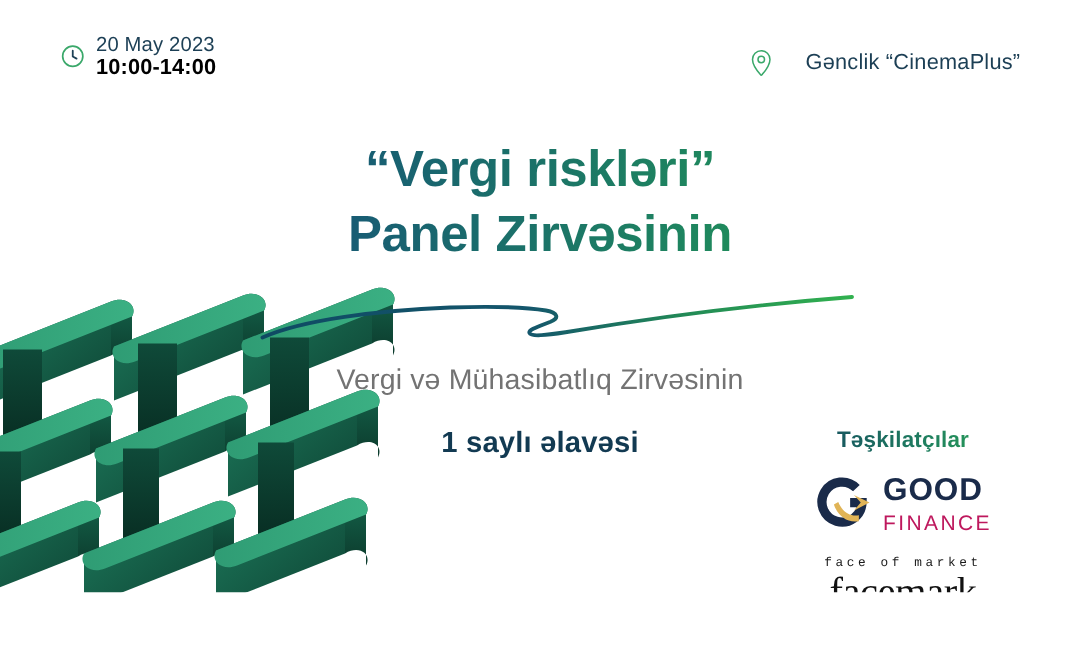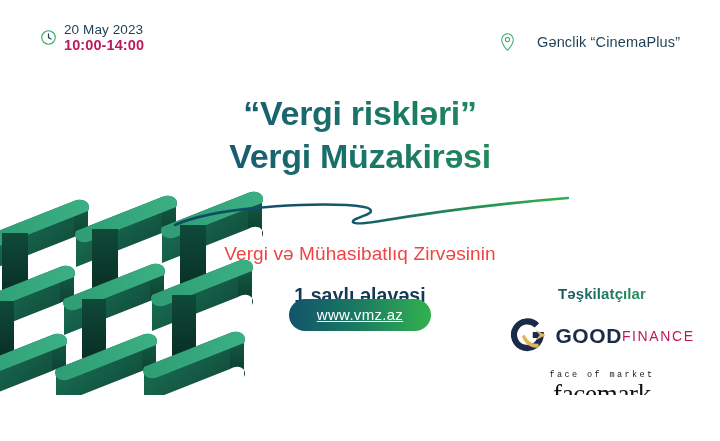--- a/index.html
+++ b/index.html
@@ -50,21 +50,21 @@
     line-height: 1.12;
   }
   .dt-date {
     font-size: 13.5px;
     color: #1c3f55;
     letter-spacing: .1px;
   }
   .dt-time {
     font-size: 14.5px;
     font-weight: 700;
-    color: #be185d;
+    color: #000000;
     letter-spacing: .1px;
   }
 
   .venue-block {
     position: absolute;
     left: 500px;
     top: 33px;
     display: flex;
     align-items: center;
     gap: 22px;
@@ -111,21 +111,21 @@
   .subtitle-wrap {
     position: absolute;
     top: 243px;
     left: 0;
     right: 0;
     text-align: center;
   }
   .sub-line-1 {
     display: block;
     font-size: 19px;
-    color: #ef4444;
+    color: #737373;
     letter-spacing: .1px;
   }
   .sub-line-2 {
     display: block;
     margin-top: 19px;
     font-size: 19.5px;
     font-weight: 700;
     color: #123a52;
     letter-spacing: .1px;
   }
@@ -172,21 +172,21 @@
   .logo-good {
     margin-top: 13px;
     display: flex;
     align-items: center;
     justify-content: center;
     gap: 6px;
   }
   .good-mark { flex: none; width: 40px; height: 40px; display:block; }
   .good-words {
     display: flex;
-    flex-direction: row;
+    flex-direction: column;
     align-items: flex-start;
     line-height: 1;
     text-align: right;
   }
   .good-top {
     font-size: 21px;
     font-weight: 700;
     color: #1a2b4a;
     letter-spacing: .6px;
   }
@@ -308,21 +308,21 @@
         <path d="M12 1.4C6.6 1.4 2.3 5.7 2.3 11.1c0 6.9 8.3 16.3 9 17.1a.9.9 0 0 0 1.4 0c.7-.8 9-10.2 9-17.1 0-5.4-4.3-9.7-9.7-9.7z" fill="none" stroke="#3aa86a" stroke-width="1.7"></path>
         <circle cx="12" cy="11" r="3.6" fill="none" stroke="#3aa86a" stroke-width="1.7"></circle>
       </svg>
       <span class="venue-text">Gənclik “CinemaPlus”</span>
     </div>
 
   </div>
 
   <div class="title-wrap">
     <span class="title-line">“Vergi riskləri”</span>
-    <span class="title-line">Vergi Müzakirəsi</span>
+    <span class="title-line">Panel Zirvəsinin</span>
   </div>
 
   <svg id="swoosh" viewBox="0 0 400 42" aria-hidden="true">
     <defs>
       <linearGradient id="swooshGrad" x1="0" y1="0" x2="1" y2="0">
         <stop offset="0%" stop-color="#0f4a63"></stop>
         <stop offset="45%" stop-color="#14566c"></stop>
         <stop offset="72%" stop-color="#228a56"></stop>
         <stop offset="100%" stop-color="#31b14f"></stop>
       </linearGradient>
@@ -330,23 +330,20 @@
     <path d="M3,33 C30,21 80,15 128,13 C158,12 180,13 192,15 C200,16.5 201,20 195,22.5
              C186,26 180,28 181,30 C182,32.5 192,31.5 205,29.5
              C250,22 320,12 396,6" fill="none" stroke="url(#swooshGrad)" stroke-width="2.6" stroke-linecap="round" stroke-linejoin="round"></path>
   </svg>
 
   <div class="subtitle-wrap">
     <span class="sub-line-1">Vergi və Mühasibatlıq Zirvəsinin</span>
     <span class="sub-line-2">1 saylı əlavəsi</span>
   </div>
 
-  <div class="url-pill-wrap">
-    <a class="url-pill" href="#">www.vmz.az</a>
-  </div>
 
   <div class="organizers">
     <div class="org-label">Təşkilatçılar</div>
 
     <div class="logo-good">
       <svg class="good-mark" viewBox="0 0 48 48" aria-hidden="true">
         <path d="M33.5 12.5A16 16 0 1 0 38 24h-9.5" fill="none" stroke="#1a2b4a" stroke-width="7.4" stroke-linecap="butt"></path>
         <path d="M20 24 H37 L31.5 18 L44 24 L31.5 30.5 L37 24" fill="#e0b457"></path>
         <path d="M19 23.6 C22 31 28 35.5 35.5 34.2 L35.5 39 C26 40.6 18.5 34.5 15.5 25.5 Z" fill="#e0b457"></path>
       </svg>

